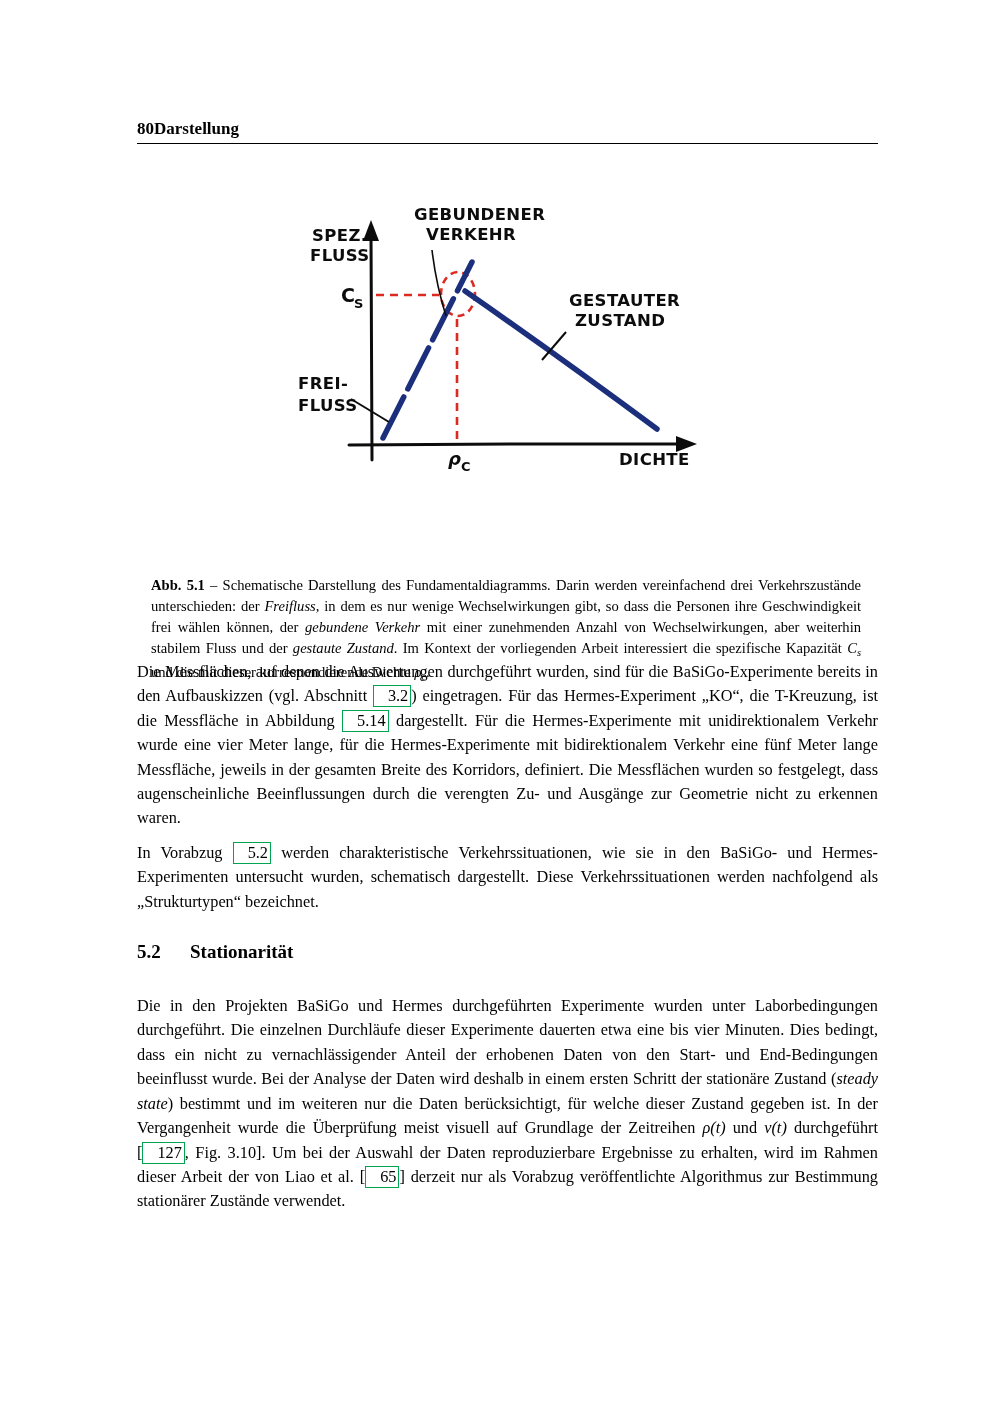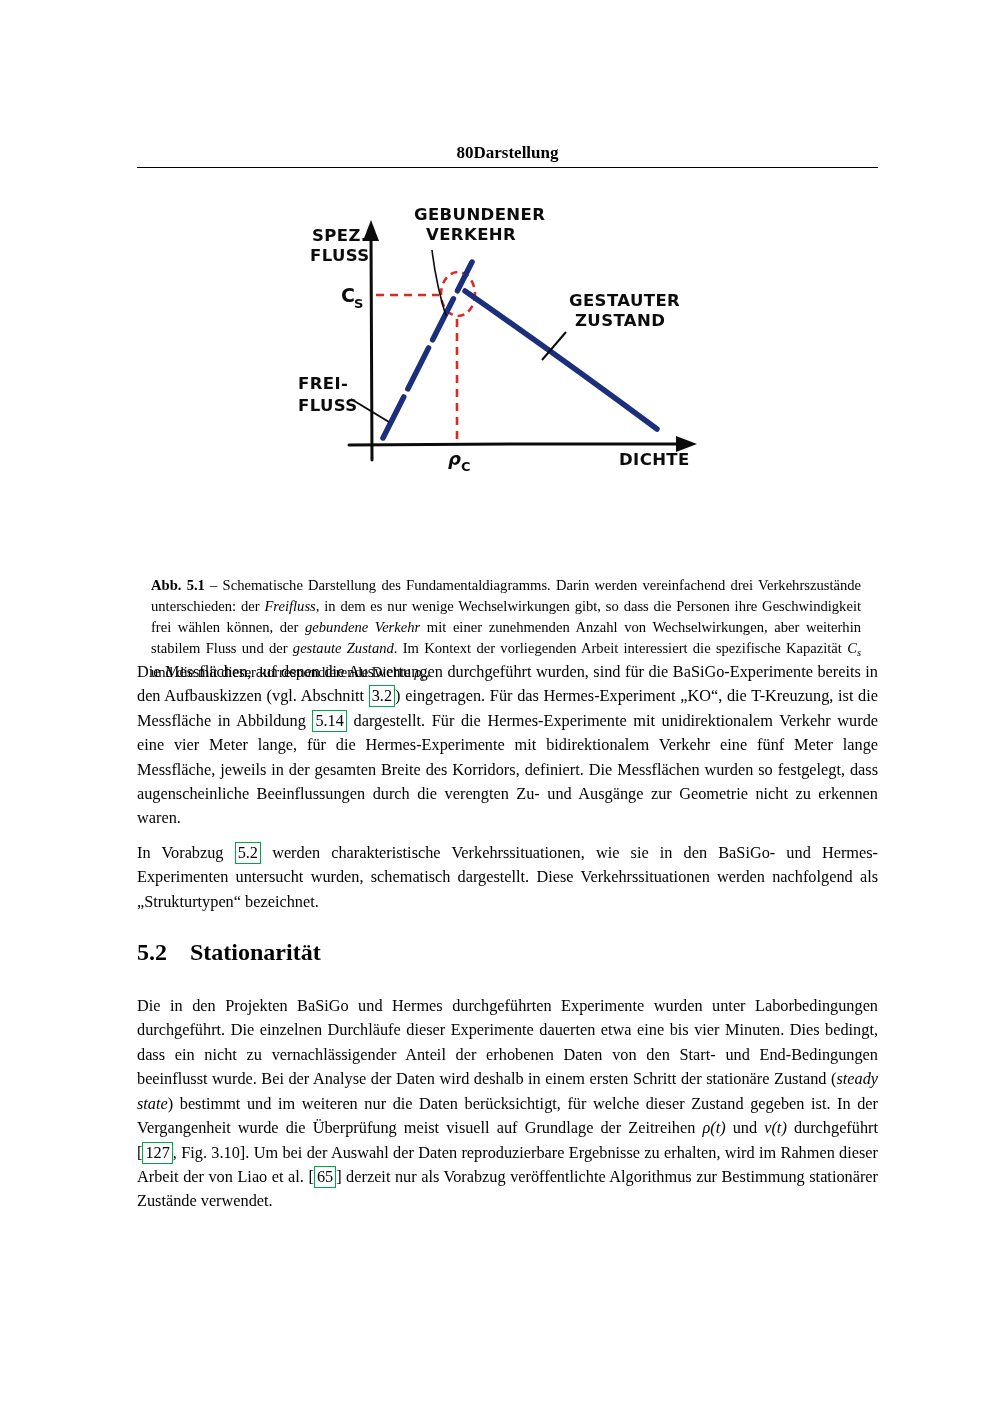--- a/index.html
+++ b/index.html
@@ -4,23 +4,23 @@
 <style>
   html,body { margin:0; padding:0; background:#ffffff; }
   .page {
     position:relative; width:1000px; height:1414px; background:#ffffff;
     font-family:"Liberation Serif", serif; color:#000;
     overflow:hidden;
   }
   
   .pagehead {
     position:absolute; left:137px; top:120px; width:741px;
-    display:flex; justify-content:center; align-items:flex-end;
+    display:flex; justify-content:flex-start; align-items:flex-end;
     font-weight:bold; font-size:17px; line-height:18px;
-    border-bottom:1.6px solid #000; padding-bottom:5px;margin-top:24px;
+    border-bottom:1.6px solid #000; padding-bottom:5px;
   }
   
   .figure { position:absolute; left:285px; top:192px; width:420px; height:300px; }
   .figure svg text {
     font-family:"DejaVu Sans", sans-serif; font-weight:700;
     font-size:16.5px; fill:#0c0c0c; letter-spacing:0.4px;
   }
   .figure svg text.small { font-size:13px; letter-spacing:0.2px; }
   .figure svg text.big   { font-size:19px; }
   .figure svg text.greek { font-size:18px; font-style:italic; }
@@ -30,27 +30,27 @@
     font-size:14.6px; line-height:21px; text-align:justify;
     hyphens:auto; -webkit-hyphens:auto;
   }
   
   .bodytext {
     position:absolute; left:137px; top:660px; width:741px;
     font-size:16.3px; line-height:24.4px; text-align:justify;
     hyphens:auto; -webkit-hyphens:auto;
   }
   .bodytext p { margin:0 0 10px 0; }
-  .sec { font-size:24px; font-weight:bold; margin:26px 0 30px 0; line-height:24px; }
+  .sec { font-size:19px; font-weight:bold; margin:26px 0 30px 0; line-height:24px; }
   .secnum { display:inline-block; width:53px; }
   
   .b { font-weight:bold; }
   .i { font-style:italic; }
   .sub { font-size:0.72em; vertical-align:-0.25em; }
-  .ref { border:1.5px solid #00a550; padding:0 2px 1px 2px; }
+  .ref { border:1.5px solid #00a550; padding:0 2px 1px 14px; }
 </style>
 </head>
 <body>
 
 <div class="page">
 
   <div class="pagehead">
     <span>80</span>
     <span>Darstellung</span>
   </div>

